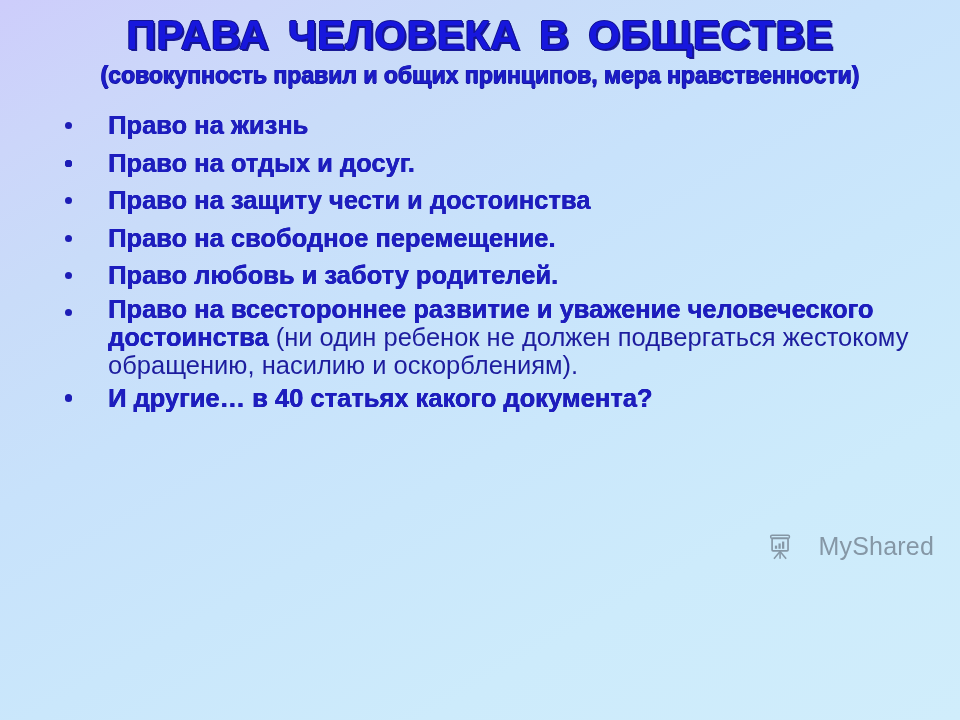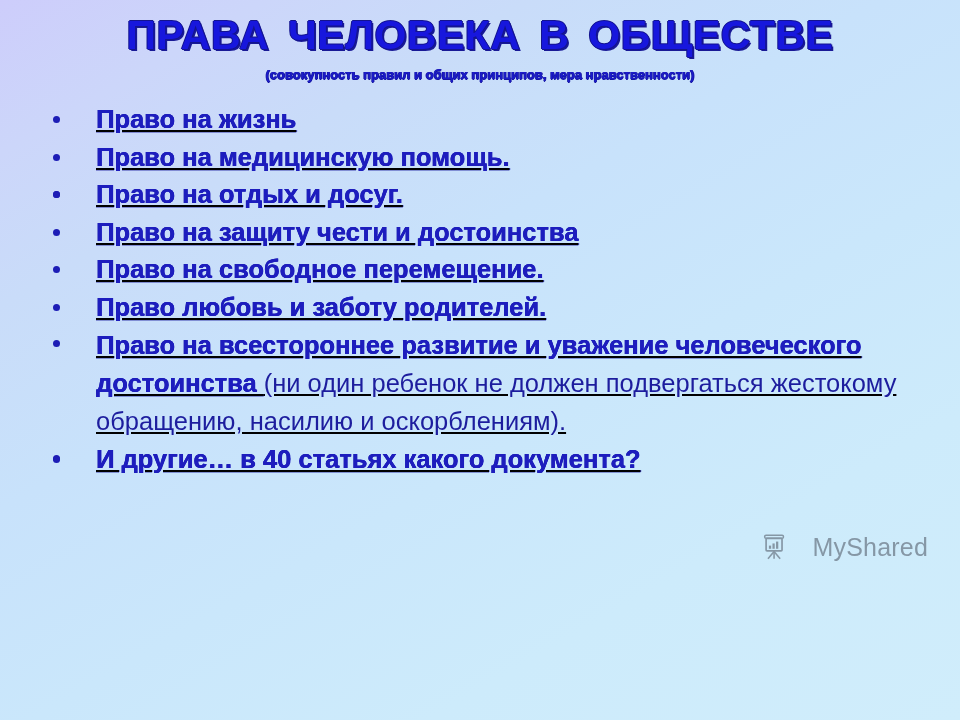--- a/index.html
+++ b/index.html
@@ -52,37 +52,36 @@
       -1px 0 0 #14148f,
        0 1px 0 #14148f,
        0 -1px 0 #14148f,
        2px 2px 0 #191996;
     white-space: nowrap;
   }
 
   .slide-subtitle {
     font-family: "Liberation Sans", sans-serif;
     font-weight: bold;
-    font-size: 13px;
+    font-size: 23px;
     line-height: 24px;
     color: #1c1cc9;
     margin-top: 5px;
     text-shadow:
       0.6px 0 0 #1616a0,
       -0.6px 0 0 #1616a0,
       0 0.6px 0 #1616a0;
     white-space: nowrap;
   }
 
   
   .bullet-list {
     list-style: none;
-    margin-top: 14px;
-    padding-left: 4px;
-    text-decoration: underline;
+    margin-top: 20px;
+    padding-left: 16px;
   }
 
   .bullet-item {
     position: relative;
     padding-left: 92px;
     padding-right: 18px;
     margin-bottom: 1px;
     font-family: "Liberation Sans", sans-serif;
     font-weight: bold;
     font-size: 25.5px;
@@ -96,39 +95,38 @@
     left: 49px;
     top: 15px;
     width: 7px;
     height: 7px;
     border-radius: 50%;
     background: #1d1db6;
   }
 
   
   .bullet-item.multiline {
-    line-height: 38px;
+    line-height: 28px;
   }
 
   .bullet-item.multiline .dot { top: 14px; }
 
   
   .paren {
     font-weight: normal;
     color: #1d1d9e;
     text-shadow: none;
   }
 
   
   .watermark {
     position: absolute;
-    right: 32px;
+    right: 26px;
     bottom: 22px;
     display: flex;
-    align-items: center;
     gap: 22px;
     opacity: 0.62;
   }
 
   .watermark .wm-icon {
     width: 30px;
     height: 30px;
     display: block;
   }
 
@@ -152,21 +150,20 @@
   <ul class="bullet-list">
 
     <li class="bullet-item">
       <span class="dot"></span>
       <span>Право на жизнь</span>
     </li>
 
 
     <li class="bullet-item">
       <span class="dot"></span>
-      <span>Право на медицинскую помощь.</span>
     </li>
 
     <li class="bullet-item">
       <span class="dot"></span>
     </li>
 
     <li class="bullet-item">
       <span class="dot"></span>
       <span>Право на отдых  и досуг.</span>
     </li>

